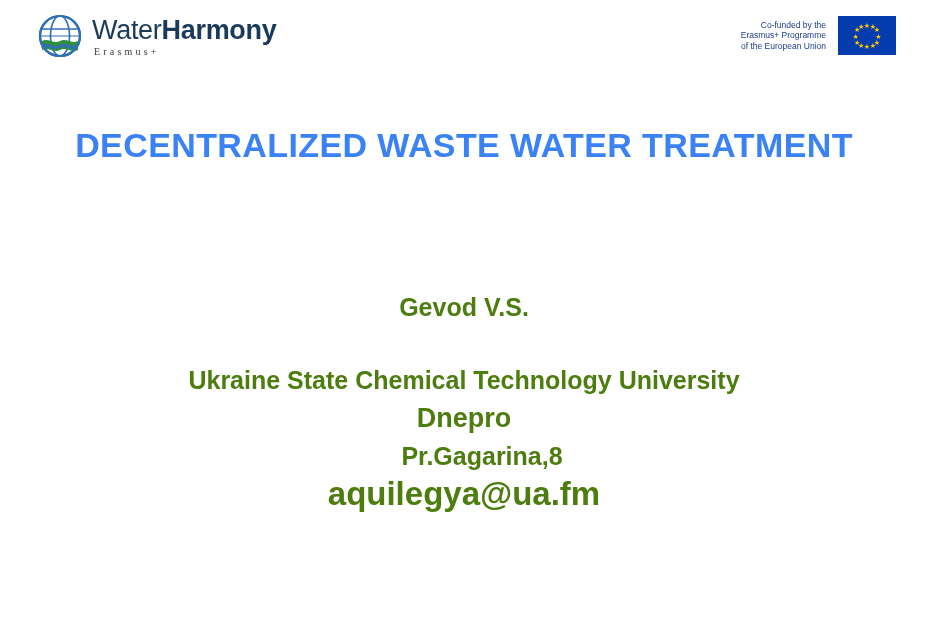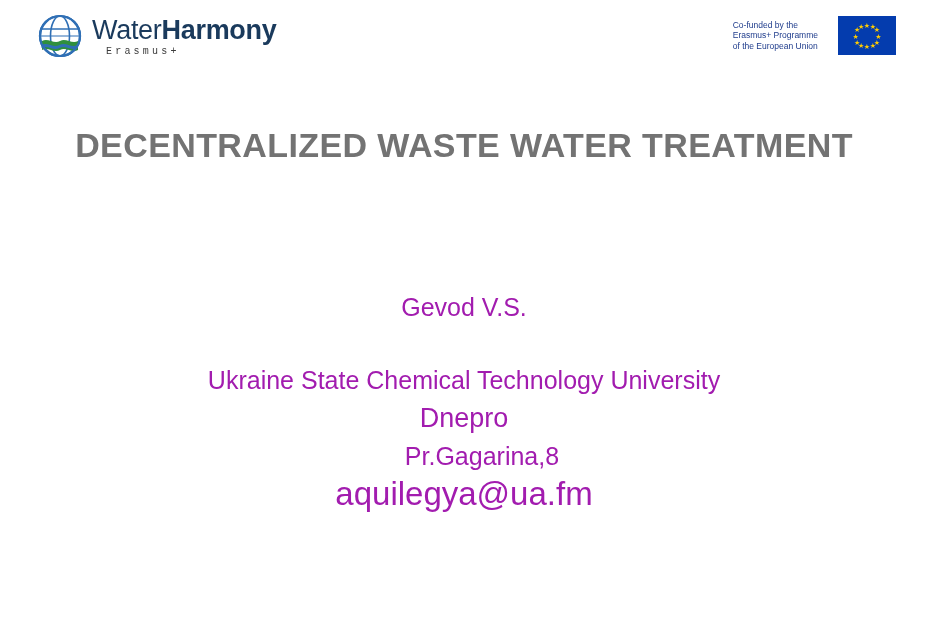--- a/index.html
+++ b/index.html
@@ -44,39 +44,39 @@
     font-family: "Liberation Sans", sans-serif;
     font-size: 27px;
     line-height: 29px;
     color: #1a3a5c;
     letter-spacing: -0.3px;
     white-space: nowrap;
   }
   .logo-title .water { font-weight: normal; }
   .logo-title .harmony { font-weight: bold; }
   .logo-sub {
-    font-family: Liberation Mono, monospace;
+    font-family: Liberation Serif, serif;
     font-size: 10px;
     letter-spacing: 3.2px;
     color: #3b3b3b;
     margin-top: 1px;
-    margin-left: 14px;
+    margin-left: 2px;
   }
 
   
   .eu-block {
     position: absolute;
     right: 32px;
     top: 16px;
     display: flex;
     align-items: center;
   }
   .eu-text {
-    text-align: left;
-    margin-right: 20px;
+    text-align: right;
+    margin-right: 12px;
     font-family: "Liberation Sans", sans-serif;
     font-size: 8.5px;
     line-height: 10.5px;
     color: #1f3c8c;
     white-space: nowrap;
   }
   .eu-flag {
     width: 58px;
     height: 39px;
     background: #043CAE;
@@ -95,33 +95,33 @@
   .slide-title {
     position: absolute;
     left: 0;
     right: 0;
     top: 126px;
     text-align: center;
     font-family: "Liberation Sans", sans-serif;
     font-weight: bold;
     font-size: 34px;
     letter-spacing: 0.4px;
-    color: #737373;
+    color: #3b82f6;
   }
 
   
   .body-block {
     position: absolute;
     left: 0;
     right: 0;
     top: 288px;
     text-align: center;
-    color: #a21caf;
+    color: #4d7c0f;
     font-family: "Liberation Sans", sans-serif;
-    font-weight: normal;
+    font-weight: bold;
   }
   .line {
     display: block;
   }
   .line-1 { font-size: 25px; line-height: 38px; }
   .line-2 { font-size: 25px; line-height: 38px; margin-top: 35px; }
   .line-3 { font-size: 27px; line-height: 38px; }
   .line-4 { font-size: 25px; line-height: 38px; margin-left: 36px; }
   .line-5 { font-size: 33px; line-height: 38px; }
 </style>

